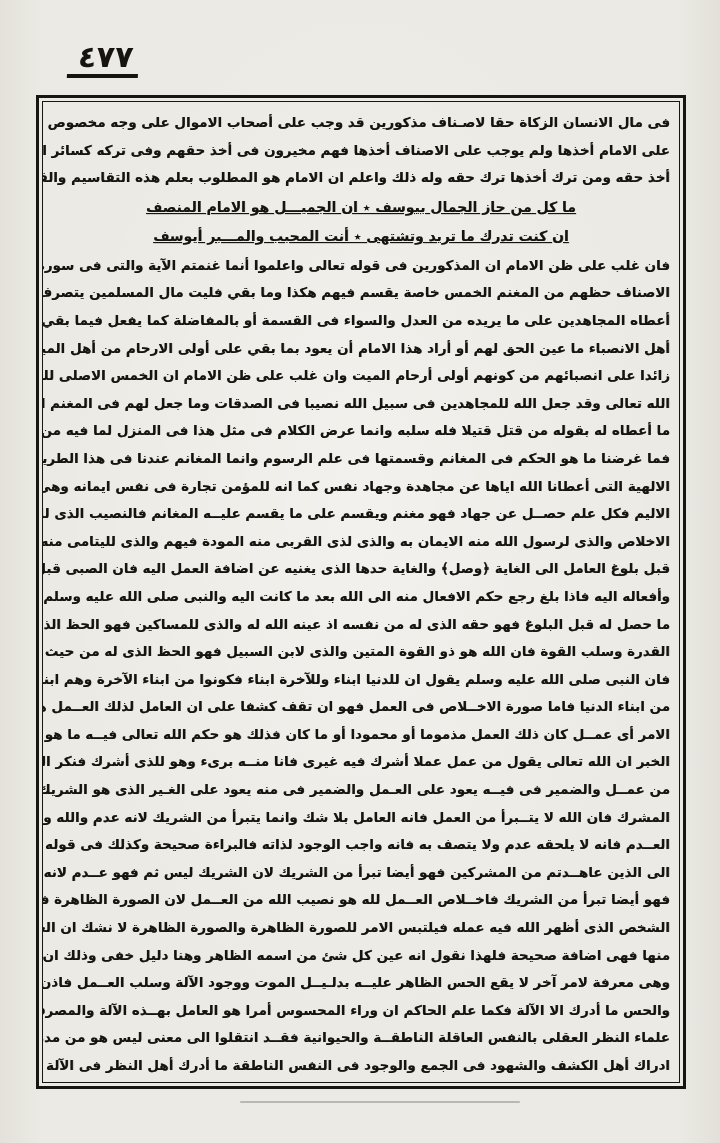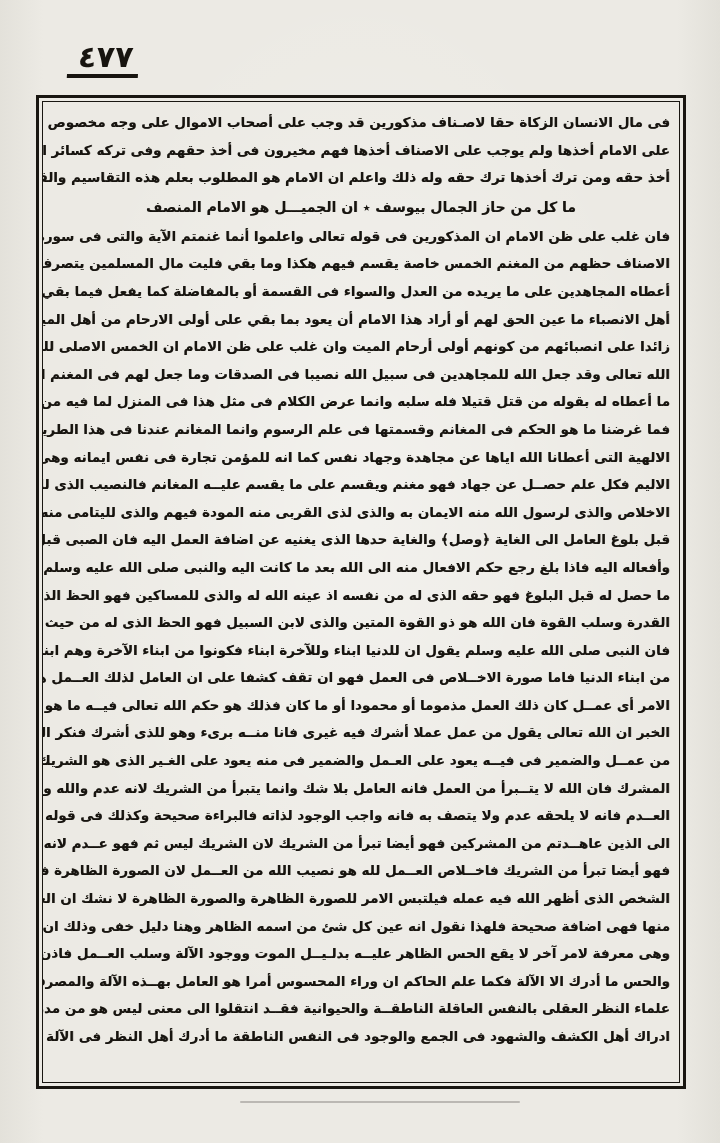--- a/index.html
+++ b/index.html
@@ -69,20 +69,21 @@
   }
   .verse-line {
     font-size: 14px;
     font-weight: bold;
     line-height: 27px;
     text-align: left;
     text-align-last: center;
     margin: 2px 0;
     color: #17140f;
     text-shadow: 0.3px 0.3px 0 rgba(23,20,15,0.55);
+    text-decoration: underline;
   }
   .bottom-smudge {
     position: absolute;
     left: 240px;
     bottom: 40px;
     width: 280px;
     height: 2px;
     background: rgba(40,36,30,0.25);
     border-radius: 2px;
   }
@@ -97,20 +98,21 @@
   <div class="frame">
     <div class="frame-inner">
       <div class="text-column">
         <div id="intro-lines">
             <div class="text-line">فى مال الانسان الزكاة حقا لاصـناف مذكورين قد وجب على أصحاب الاموال على وجه مخصوص اخراجها وأوجب</div>
             <div class="text-line">على الامام أخذها ولم يوجب على الاصناف أخذها فهم مخيرون فى أخذ حقهم وفى تركه كسائر الحقوق فمن أخذها منهم</div>
             <div class="text-line">أخذ حقه ومن ترك أخذها ترك حقه وله ذلك واعلم ان الامام هو المطلوب بعلم هذه التقاسيم والقيام بها</div>
           </div>
         <div id="verse-lines">
             <div class="verse-line">ما كل من حاز الجمال بيوسف ٭ ان الجميـــل هو الامام المنصف</div>
+            <div class="verse-line">ان كنت تدرك ما تريد وتشتهى ٭ أنت المحبب والمـــبر أيوسف</div>
           </div>
         <div id="body-lines">
             <div class="text-line">فان غلب على ظن الامام ان المذكورين فى قوله تعالى واعلموا أنما غنمتم الآية والتى فى سورة الحشر التى فيها ذكر</div>
             <div class="text-line">الاصناف حظهم من المغنم الخمس خاصة يقسم فيهم هكذا وما بقي فليت مال المسلمين يتصرف فيه الامام بما يراه فان شاء</div>
             <div class="text-line">أعطاه المجاهدين على ما يريده من العدل والسواء فى القسمة أو بالمفاضلة كما يفعل فيما بقي من المال الموروث بعـد أخذ</div>
             <div class="text-line">أهل الانصباء ما عين الحق لهم أو أراد هذا الامام أن يعود بما بقي على أولى الارحام من أهل الميت فيعطى أصحاب الانصباء</div>
             <div class="text-line">زائدا على انصبائهم من كونهم أولى أرحام الميت وان غلب على ظن الامام ان الخمس الاصلى لله وحده وما بقي فلمن سمى</div>
             <div class="text-line">الله تعالى وقد جعل الله للمجاهدين فى سبيل الله نصيبا فى الصدقات وما جعل لهم فى المغنم الا ما نفله به الامام قبل القسمة أو</div>
             <div class="text-line">ما أعطاه له بقوله من قتل قتيلا فله سلبه وانما عرض الكلام فى مثل هذا فى المنزل لما فيه من الحظ المنسوب الى امة خاصة</div>
             <div class="text-line">فما غرضنا ما هو الحكم فى المغانم وقسمتها فى علم الرسوم وانما المغانم عندنا فى هذا الطريق ما حصل للانسان من العلوم</div>

